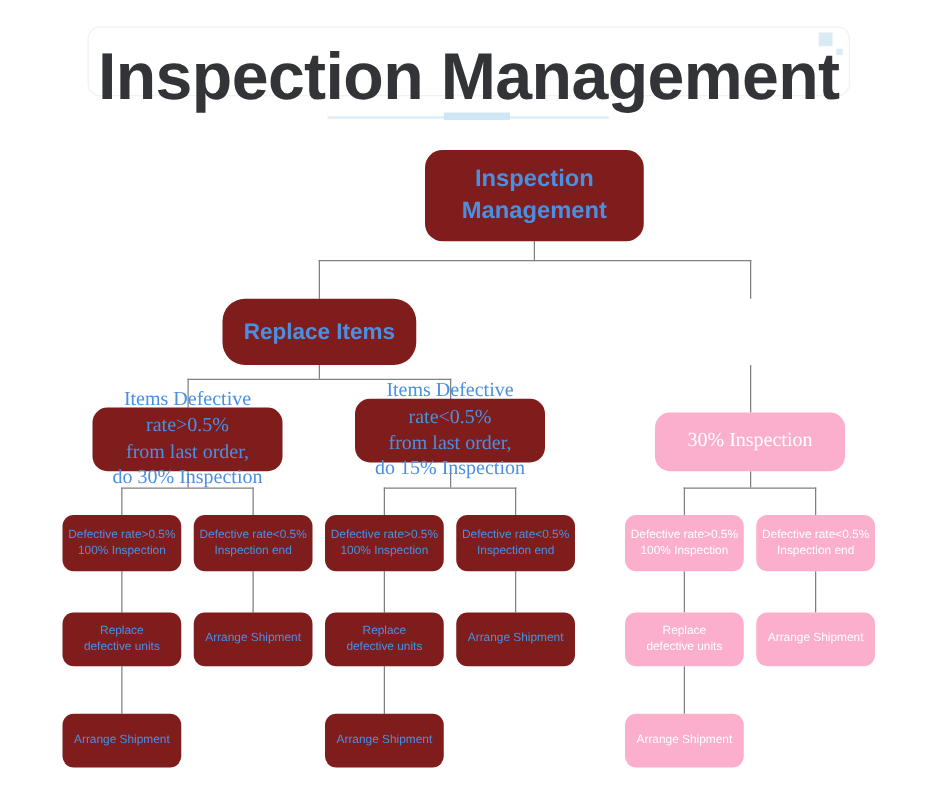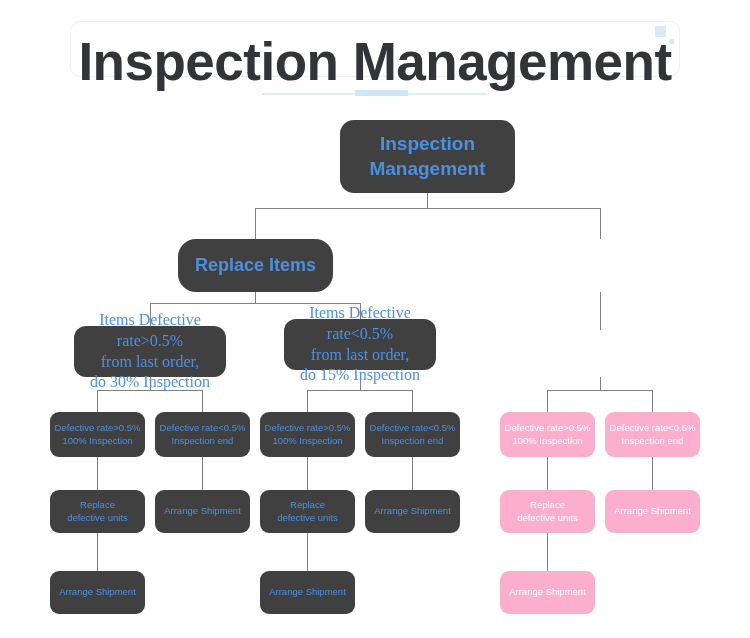--- a/index.html
+++ b/index.html
@@ -84,21 +84,21 @@
     box-sizing: border-box;
     display: flex;
     align-items: center;
     justify-content: center;
     text-align: center;
     border-radius: 12px;
     line-height: 1.3;
     white-space: pre-line;
   }
   .node.blue {
-    background: #404040;
+    background: #7f1d1d;
     color: #4a90e2;
   }
   .node.pink {
     background: #fcaecd;
     color: #ffffff;
   }
 
   .root {
     font-size: 19px;
     font-weight: bold;
@@ -180,20 +180,21 @@
 Management</div>
 
   <div class="node blue branch" style="left:178px; top:239px; width:155px; height:53px;">Replace Items</div>
 
   <div class="node blue mid" style="left:74px; top:326px; width:152px; height:51px;">Items Defective rate&gt;0.5%
 from last order,
 do 30% Inspection</div>
   <div class="node blue mid" style="left:284px; top:319px; width:152px; height:51px;">Items Defective rate&lt;0.5%
 from last order,
 do 15% Inspection</div>
+  <div class="node pink mid" style="left:524px; top:330px; width:152px; height:47px;">30% Inspection</div>
 
   <div class="node blue leaf" style="left:50px; top:412px; width:95px; height:45px;">Defective rate&gt;0.5%
 100% Inspection</div>
   <div class="node blue leaf" style="left:155px; top:412px; width:95px; height:45px;">Defective rate&lt;0.5%
 Inspection end</div>
   <div class="node blue leaf" style="left:260px; top:412px; width:95px; height:45px;">Defective rate&gt;0.5%
 100% Inspection</div>
   <div class="node blue leaf" style="left:365px; top:412px; width:95px; height:45px;">Defective rate&lt;0.5%
 Inspection end</div>
   <div class="node pink leaf" style="left:500px; top:412px; width:95px; height:45px;">Defective rate&gt;0.5%

